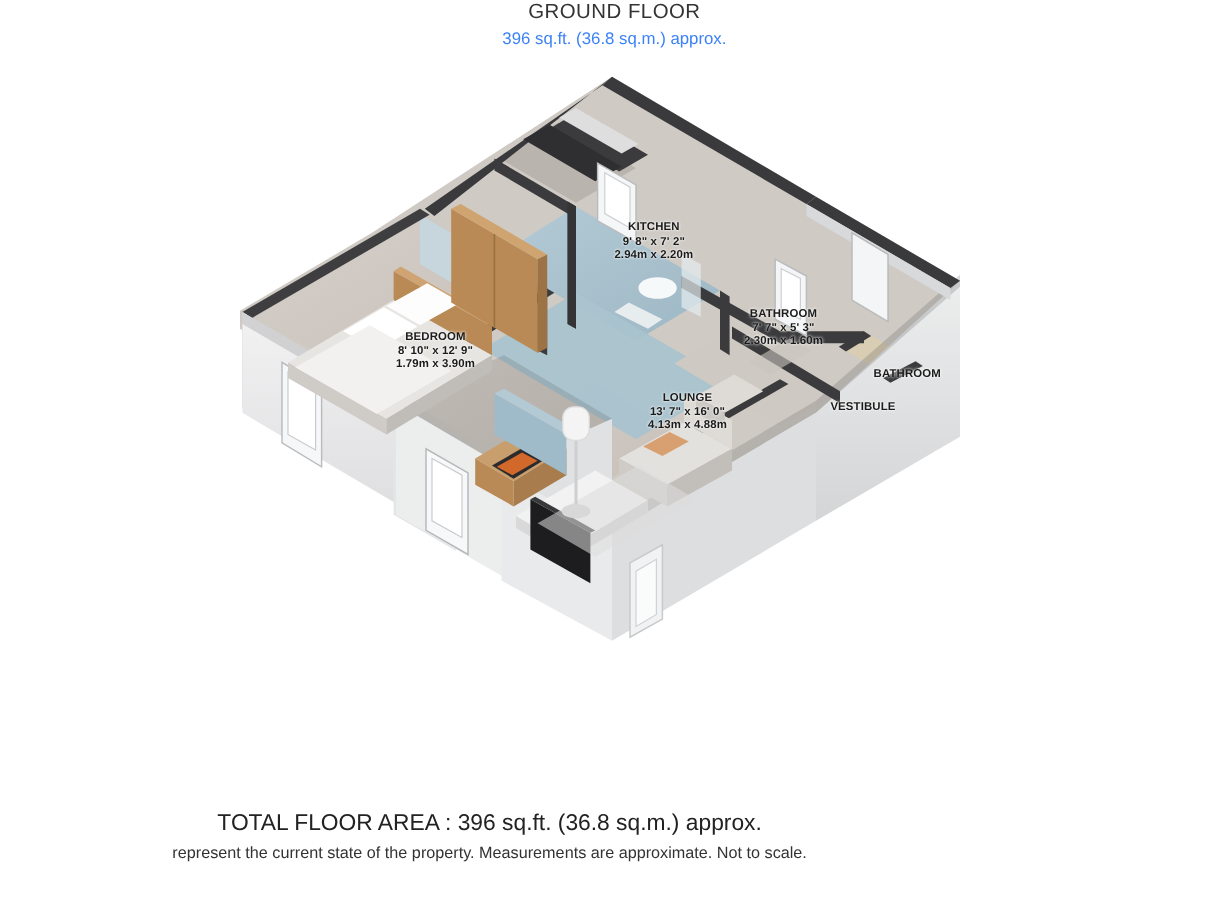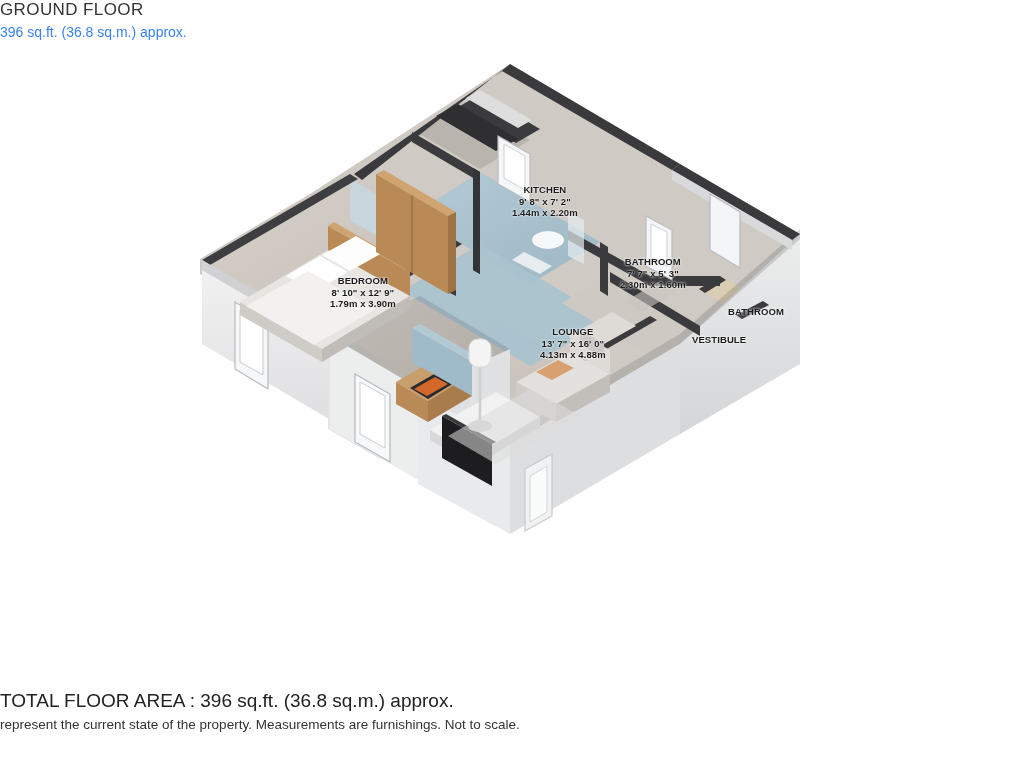--- a/index.html
+++ b/index.html
@@ -12,21 +12,21 @@
     height: 768px;
     font-family: "Liberation Sans", sans-serif;
     color: #222;
     overflow: hidden;
     position: relative;
   }
 
   
   .header {
     width: 100%;
-    text-align: left;
+    text-align: center;
     padding-top: 0px;
   }
   .header .floor-title {
     font-size: 17px;
     letter-spacing: 0.4px;
     color: #333;
     line-height: 20px;
   }
   .header .floor-area {
     font-size: 14px;
@@ -79,23 +79,23 @@
   .lbl-bedroom  { left: 150px; top: 231px; }
   .lbl-bathroom { left: 440px; top: 212px; }
   .lbl-lounge   { left: 360px; top: 282px; }
   .lbl-cupboard { left: 548px; top: 262px; }
   .lbl-vestibule{ left: 512px; top: 290px; }
 
   
   .footer {
     position: absolute;
     left: 0;
-    top: 688px;
+    top: 674px;
     width: 816px;
-    text-align: left;
+    text-align: center;
   }
   .footer .total {
     font-size: 19px;
     color: #222;
     line-height: 26px;
   }
   .footer .disclaimer {
     margin-top: 20px;
     font-size: 13.5px;
     color: #333;
@@ -278,21 +278,21 @@
       <line x1="300" y1="312" x2="300" y2="380" stroke="#cfcfcf" stroke-width="2.5"></line>
       <ellipse cx="300" cy="382" rx="12" ry="6" fill="#d8d8d8"></ellipse>
       <rect x="289" y="295" width="22" height="28" rx="9" fill="#f4f4f5" stroke="#dcdcdd" stroke-width="1"></rect>
 
       <polygon points="444,258 478,238 496,248 462,268" fill="#c9c4be" opacity="0.6"></polygon>
     </svg>
 
     <div class="room-label lbl-kitchen">
       <span class="nm">KITCHEN</span>
       <span class="ft">9' 8" x 7' 2"</span>
-      <span class="mt">1.44m x 2.20m</span>
+      <span class="mt">2.94m x 2.20m</span>
     </div>
 
     <div class="room-label lbl-bedroom">
       <span class="nm">BEDROOM</span>
       <span class="ft">8' 10" x 12' 9"</span>
       <span class="mt">1.79m x 3.90m</span>
     </div>
 
     <div class="room-label lbl-bathroom">
       <span class="nm">BATHROOM</span>
@@ -312,14 +312,14 @@
 
     <div class="room-label lbl-vestibule">
       <span class="nm">VESTIBULE</span>
     </div>
 
   </div>
 </div>
 
 <div class="footer">
   <div class="total">TOTAL FLOOR AREA : 396 sq.ft. (36.8 sq.m.) approx.</div>
-  <div class="disclaimer" style="margin-top:0">represent the current state of the property. Measurements are furnishings. Not to scale.</div>
+  <div class="disclaimer" style="margin-top:0">represent the current state of the property. Measurements are approximate. Not to scale.</div>
 </div>
 
 </body></html>

